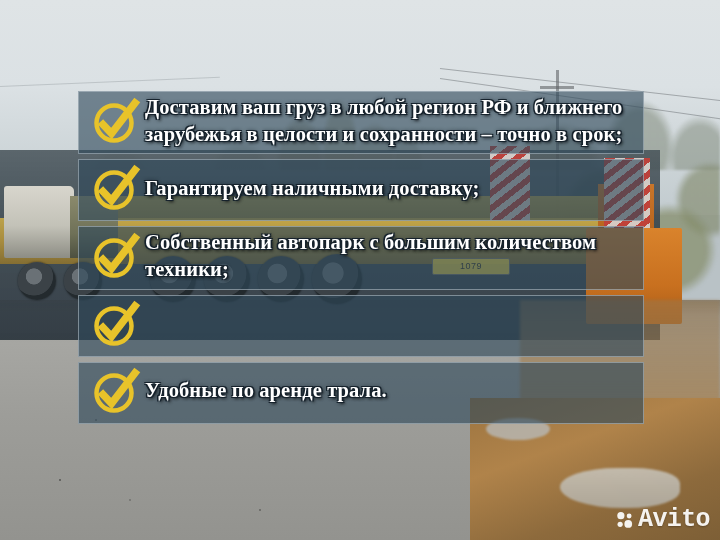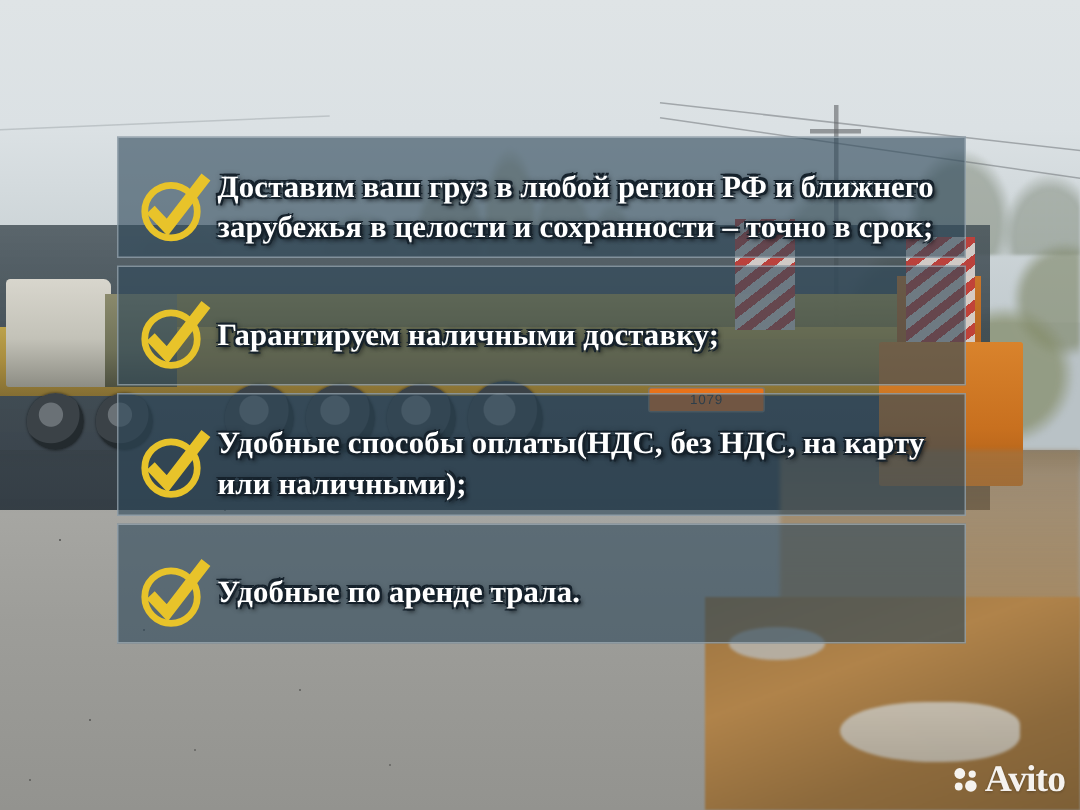--- a/index.html
+++ b/index.html
@@ -104,21 +104,21 @@
   .st2 { left: 604px; top: 158px; width: 46px; height: 72px; }
   
   .wheel {
     position:absolute; border-radius: 50%;
     background: radial-gradient(circle at 42% 38%, #6a7176 0 24%, #3b4247 26% 58%, #232a2e 60% 100%);
     box-shadow: 0 0 2px rgba(0,0,0,.6);
   }
   
   .plate {
     position:absolute; left: 432px; top: 258px; width: 76px; height: 15px;
-    background:#f97316; border:1px solid #7d7a72; border-radius:2px;
+    background:#fde047; border:1px solid #7d7a72; border-radius:2px;
     color:#2a2a2a; font-size:9px; letter-spacing:.5px;
     font-family:"Liberation Sans", sans-serif; text-align:center; line-height:15px;
     opacity:.85;
   }
   
   .road {
     position: absolute; left: 0; top: 300px; width: 720px; height: 240px;
     background: linear-gradient(180deg,#9a9a97 0%, #a6a6a2 18%, #9d9d99 48%, #93938f 100%);
   }
   .roadspeck {
@@ -169,21 +169,21 @@
     flex-direction: column;
     gap: 5px;
   }
   .panel {
     position: relative;
     display: flex;
     align-items: center;
     background: rgba(46,72,90,0.62);
     border: 1px solid rgba(188,198,206,0.55);
     box-sizing: border-box;
-    padding: 20px 10px 6px 8px;
+    padding: 2px 10px 6px 8px;
     min-height: 44px;
   }
   .check-cell {
     flex: 0 0 58px;
     display: flex;
     align-items: center;
     justify-content: center;
   }
   .check-icon { display:block; width: 52px; height: 52px; overflow: visible; }
   .panel-text {
@@ -210,21 +210,21 @@
     bottom: 8px;
     display: flex;
     align-items: center;
     gap: 4px;
     opacity: .92;
     pointer-events: none;
   }
   .avito-dots { display:block; width: 18px; height: 18px; }
   .avito-word {
     color: #ffffff;
-    font-family: Liberation Serif, serif;
+    font-family: Liberation Mono, monospace;
     font-weight: bold;
     font-size: 25px;
     line-height: 25px;
     letter-spacing: -0.6px;
     text-shadow: 0 1px 2px rgba(0,0,0,.30);
   }
 </style>
 </head>
 <body>
 
@@ -285,29 +285,37 @@
     <div class="panel">
       <span class="check-cell">
         <svg class="check-icon" viewBox="0 0 52 52" aria-hidden="true">
           <circle cx="24" cy="28" r="17.5" fill="none" stroke="#e8c32a" stroke-width="4.5"></circle>
           <path d="M13 29.5 L21.5 38.5 L45 8" fill="none" stroke="#e8c32a" stroke-width="7.5" stroke-linecap="square" stroke-linejoin="miter"></path>
         </svg>
       </span>
       <span class="panel-text">Гарантируем наличными доставку;</span>
     </div>
 
-
-    <div class="panel">
-      <span class="check-cell">
-        <svg class="check-icon" viewBox="0 0 52 52" aria-hidden="true">
-          <circle cx="24" cy="28" r="17.5" fill="none" stroke="#e8c32a" stroke-width="4.5"></circle>
-          <path d="M13 29.5 L21.5 38.5 L45 8" fill="none" stroke="#e8c32a" stroke-width="7.5" stroke-linecap="square" stroke-linejoin="miter"></path>
-        </svg>
-      </span>
-      <span class="panel-text">Удобные способы оплаты(НДС, без НДС, на карту или наличными);</span>
+    <div class="panel">
+      <span class="check-cell">
+        <svg class="check-icon" viewBox="0 0 52 52" aria-hidden="true">
+          <circle cx="24" cy="28" r="17.5" fill="none" stroke="#e8c32a" stroke-width="4.5"></circle>
+          <path d="M13 29.5 L21.5 38.5 L45 8" fill="none" stroke="#e8c32a" stroke-width="7.5" stroke-linecap="square" stroke-linejoin="miter"></path>
+        </svg>
+      </span>
+      <span class="panel-text">Собственный автопарк с большим количеством техники;</span>
+    </div>
+
+    <div class="panel">
+      <span class="check-cell">
+        <svg class="check-icon" viewBox="0 0 52 52" aria-hidden="true">
+          <circle cx="24" cy="28" r="17.5" fill="none" stroke="#e8c32a" stroke-width="4.5"></circle>
+          <path d="M13 29.5 L21.5 38.5 L45 8" fill="none" stroke="#e8c32a" stroke-width="7.5" stroke-linecap="square" stroke-linejoin="miter"></path>
+        </svg>
+      </span>
     </div>
 
     <div class="panel">
       <span class="check-cell">
         <svg class="check-icon" viewBox="0 0 52 52" aria-hidden="true">
           <circle cx="24" cy="28" r="17.5" fill="none" stroke="#e8c32a" stroke-width="4.5"></circle>
           <path d="M13 29.5 L21.5 38.5 L45 8" fill="none" stroke="#e8c32a" stroke-width="7.5" stroke-linecap="square" stroke-linejoin="miter"></path>
         </svg>
       </span>
       <span class="panel-text">Удобные по аренде трала.</span>

